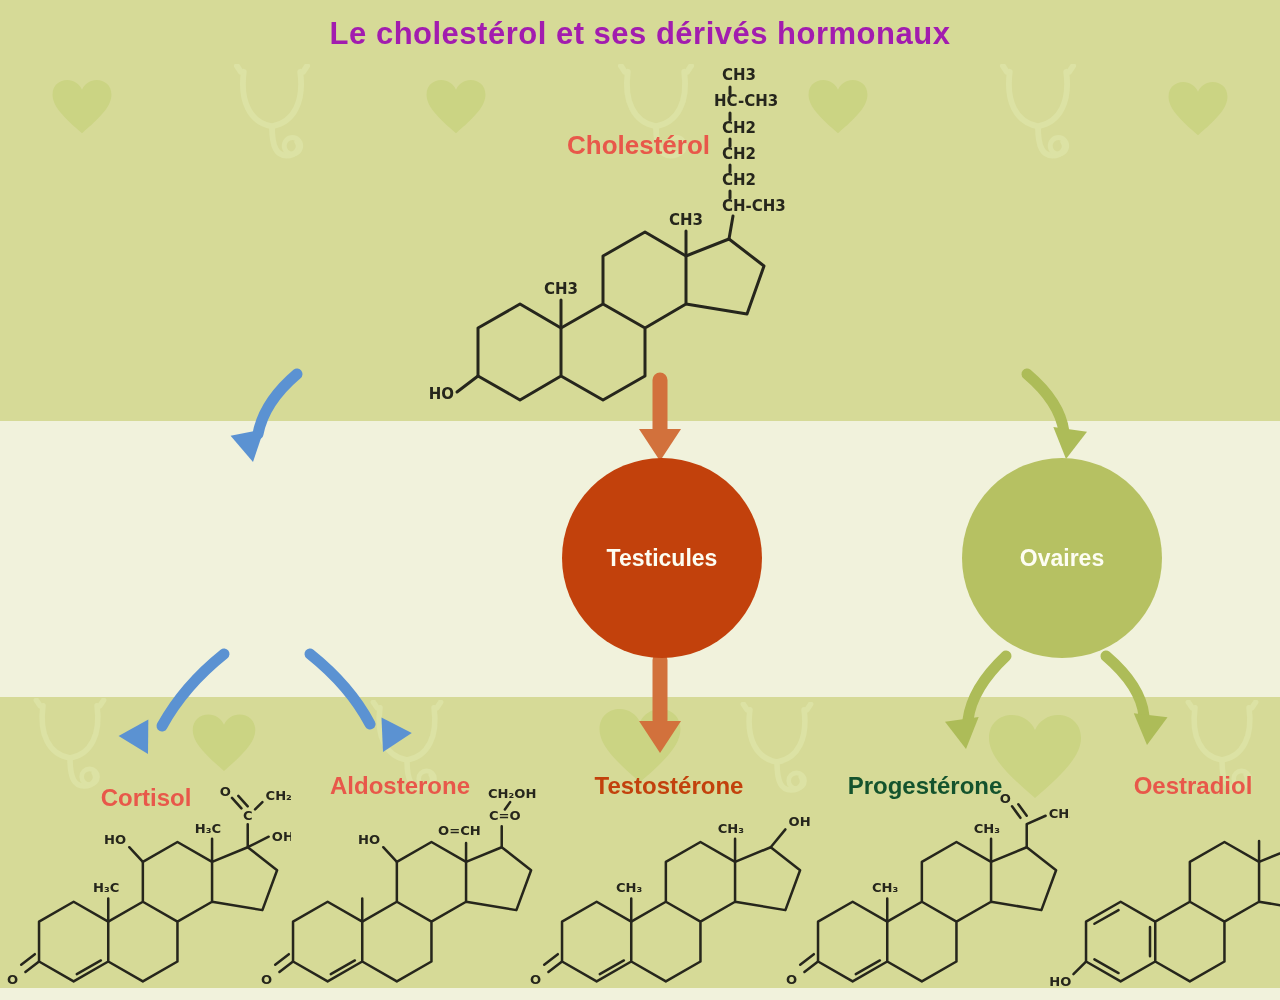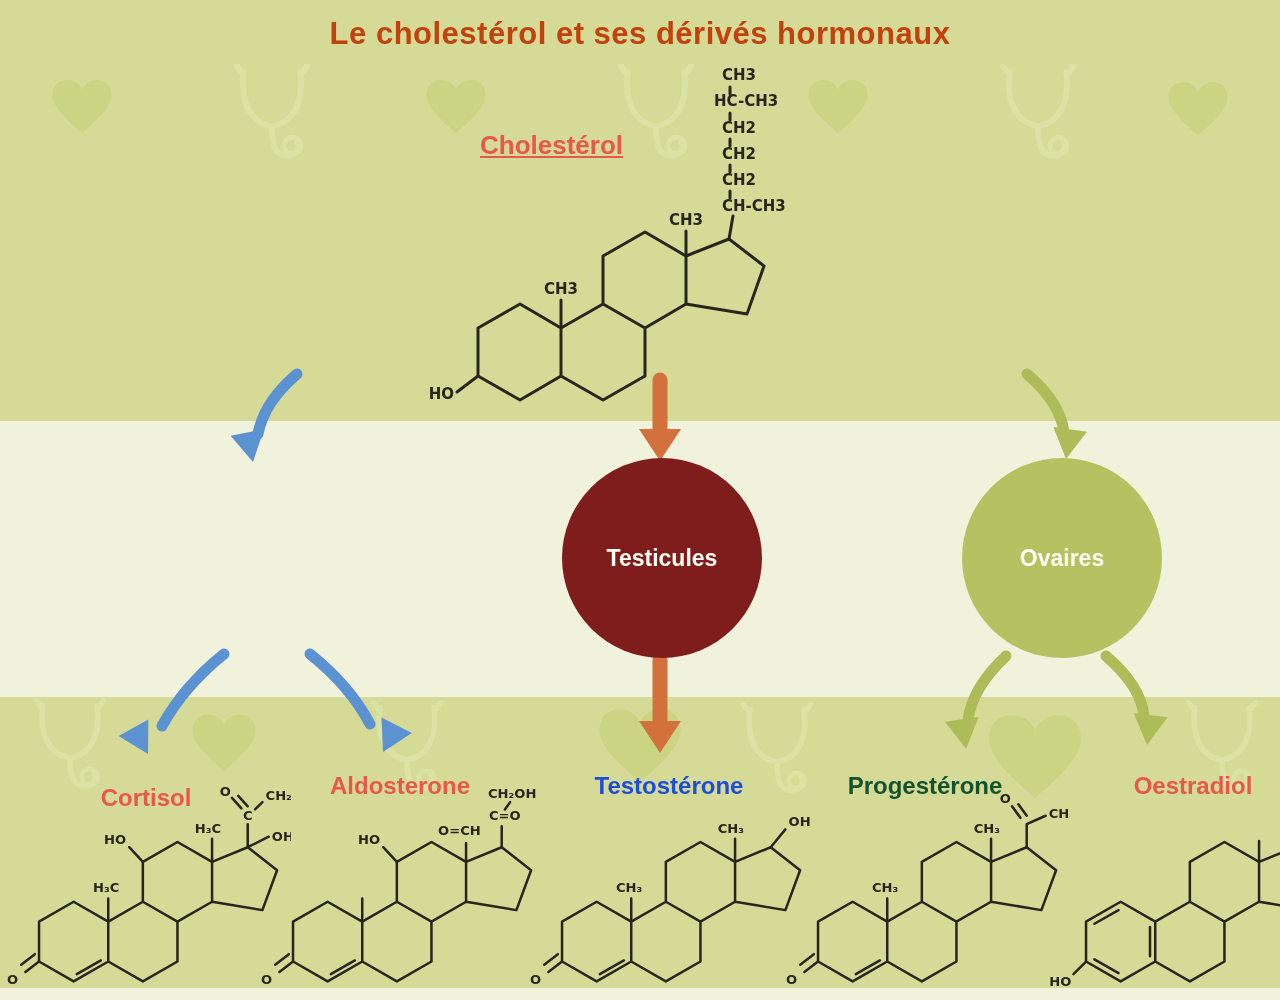--- a/index.html
+++ b/index.html
@@ -6,22 +6,22 @@
   #stage{position:relative;width:1280px;height:1000px;overflow:hidden;
          font-family:"Liberation Sans",sans-serif;}
   .band{position:absolute;left:0;width:1280px;}
   #band-top{top:0;height:421px;background:#d6da97;z-index:0;}
   #band-mid{top:421px;height:276px;background:#f1f2dc;z-index:0;}
   #band-bottom{top:697px;height:291px;background:#d6da97;z-index:0;}
   #band-footer{top:988px;height:12px;background:#f1f2dc;z-index:6;}
   .deco{position:absolute;z-index:1;pointer-events:none;}
   #title{position:absolute;top:16px;left:0;width:1280px;text-align:center;
          font-size:31px;font-weight:bold;letter-spacing:.5px;z-index:4;}
-  #chol-label{position:absolute;top:130px;left:480px;width:230px;text-align:left;
-         font-size:26px;font-weight:bold;z-index:4;text-decoration:underline;}
+  #chol-label{position:absolute;top:130px;left:480px;width:230px;text-align:right;
+         font-size:26px;font-weight:bold;z-index:4;}
   .mol{position:absolute;z-index:2;}
   .mol text, #chol-svg text{font-family:"DejaVu Sans",sans-serif;font-weight:bold;font-size:12.5px;}
   #chol-svg text{font-size:15px;}
   .bonds{fill:none;stroke-width:2.4;stroke-linecap:round;stroke-linejoin:round;}
   #chol-svg .bonds{stroke-width:3;}
   .circle{position:absolute;width:200px;height:200px;border-radius:50%;z-index:4;
           display:flex;align-items:center;justify-content:center;text-align:center;
           color:#fdfdf2;font-size:23px;font-weight:bold;line-height:1.22;}
   .hormone-label{position:absolute;top:772px;width:240px;text-align:center;
           font-size:24px;font-weight:bold;z-index:4;}
@@ -110,21 +110,21 @@
     </svg>
   <svg class="deco" style="left:1180px;top:700px" width="84" height="108" viewBox="0 0 90 115">
       <g fill="none" stroke-width="6" stroke-linecap="round" stroke="#dce2a4">
         <path d="M16,8 C12,38 22,60 45,64 C68,60 78,38 74,8"></path>
         <path d="M45,64 C45,86 50,94 60,94 C70,94 75,86 71,80"></path>
         <path d="M13,8 L9,2 M77,8 L81,2"></path>
         <circle cx="66" cy="84" r="8.5" stroke-width="5"></circle>
       </g>
     </svg>
 
-  <div id="title" style="color: #c2410c;">Le cholestérol et ses dérivés hormonaux</div>
+  <div id="title" style="color: #a21caf;">Le cholestérol et ses dérivés hormonaux</div>
 
   <div id="chol-label" style="color: rgb(232, 88, 74);">Cholestérol</div>
 
   <svg id="chol-svg" class="mol" style="left:430px;top:58px" width="400" height="360" viewBox="0 0 400 360">
     <g class="bonds" stroke="#26261c">
       <path d="M90,246 L131,270 L131,318 L90,342 L48,318 L48,270 Z M131,270 L173,246 L215,270 L215,318 L173,342 L131,318 M173,246 L173,198 L215,174 L256,198 L256,246 L215,270 M256,198 L299,181 L334,208 L317,256 L256,246"></path>
       <path d="M48,318 L27,334"></path>
       <path d="M131,270 L131,242"></path>
       <path d="M256,198 L256,173"></path>
       <path d="M299,181 L303,158"></path>
@@ -171,30 +171,30 @@
     <g>
       <path class="shaft" stroke-width="11" d="M1006,656 Q972,688 968,720" stroke="#adbc58"></path>
       <polygon points="0,0 -17,-30 17,-30" transform="translate(966,749) rotate(-8)" fill="#adbc58"></polygon>
     </g>
     <g>
       <path class="shaft" stroke-width="11" d="M1106,656 Q1141,686 1144,716" stroke="#adbc58"></path>
       <polygon points="0,0 -17,-30 17,-30" transform="translate(1147,745) rotate(7)" fill="#adbc58"></polygon>
     </g>
   </svg>
 
-  <div class="circle" style="left: 562px; top: 458px; background-color: #7f1d1d;">
+  <div class="circle" style="left: 562px; top: 458px; background-color: #c2410c;">
     <div>Testicules</div>
   </div>
   <div class="circle" style="left: 962px; top: 458px; background-color: rgb(182, 193, 98); text-align: center;">
     <div>Ovaires</div>
   </div>
 
   <div class="hormone-label" style="left: 26px; color: rgb(232, 88, 74); margin-top: 12px;">Cortisol</div>
   <div class="hormone-label" style="left: 280px; color: rgb(232, 88, 74);">Aldosterone</div>
-  <div class="hormone-label" style="left: 549px; color: #1d4ed8;">Testostérone</div>
+  <div class="hormone-label" style="left: 549px; color: #c2410c;">Testostérone</div>
   <div class="hormone-label" style="left: 805px; color: #14532d;">Progestérone</div>
   <div class="hormone-label" style="left: 1073px; color: rgb(232, 88, 74);">Oestradiol</div>
 
   <svg class="mol" style="left:1px;top:778px" width="290" height="237" viewBox="-16 -16 276 226">
     <g class="bonds" stroke="#26261c">
       <path d="M53,102 L86,121 L86,159 L53,178 L20,159 L20,121 Z M86,121 L119,102 L152,121 L152,159 L119,178 L86,159 M119,102 L119,64 L152,45 L185,64 L185,102 L152,121 M185,64 L219,50 L247,72 L233,110 L185,102"></path>
       <path d="M20,159 L7,169 M16,152 L3,162"></path>
       <path d="M56,171 L79,158"></path>
       <path d="M86,121 L86,99 M185,64 L185,42 M119,64 L106,50"></path>
       <path d="M219,50 L219,28 M213,13 L204,3 M219,11 L210,1 M226,14 L233,7 M219,50 L239,40"></path>

